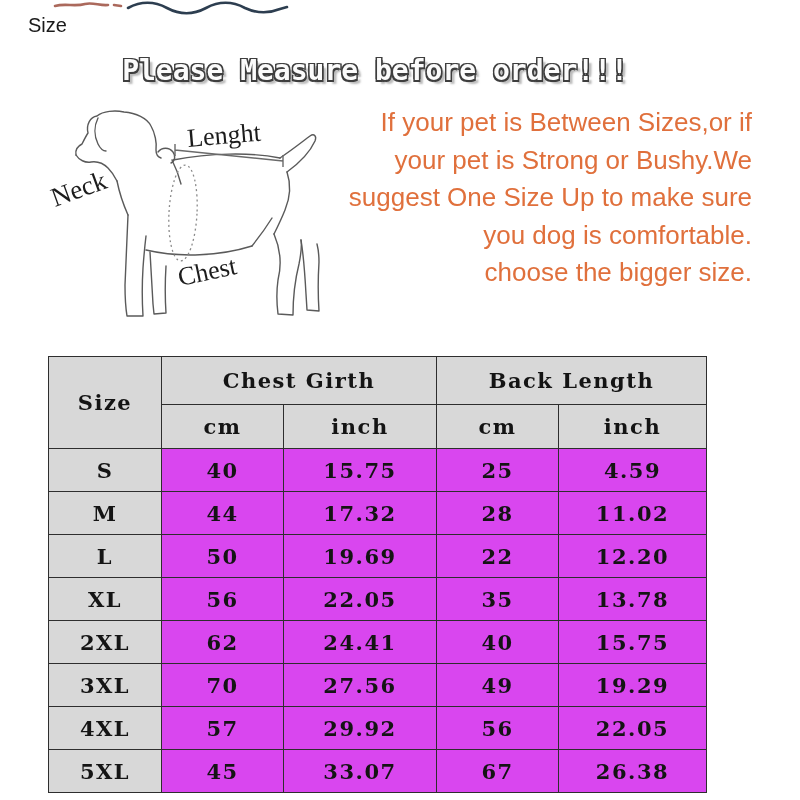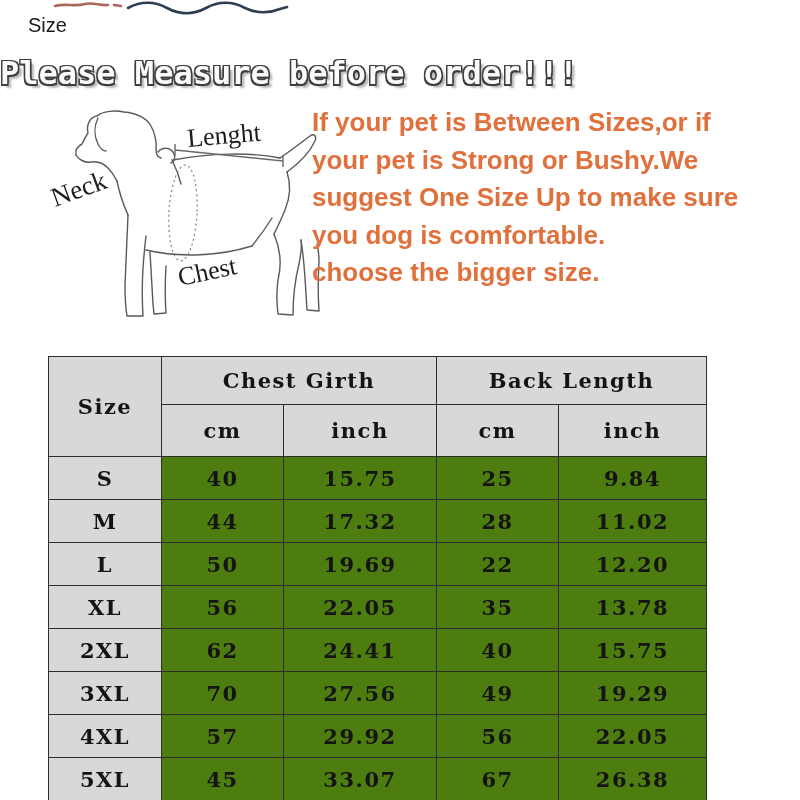--- a/index.html
+++ b/index.html
@@ -3,46 +3,46 @@
 <meta charset="utf-8">
 <style>
   html,body{margin:0;padding:0;background:#fff;}
   .page{position:relative;width:800px;height:800px;background:#ffffff;overflow:hidden;
         font-family:"Liberation Sans",sans-serif;}
 
   .decor-svg{position:absolute;left:0;top:0;}
 
   .size-label{position:absolute;left:28px;top:14px;font-size:20px;color:#1a1a1a;}
 
-  .title{position:absolute;left:0;top:54px;width:750px;margin:0;
-         font-family:"DejaVu Sans Mono",monospace;font-size:32px;font-weight:bold;
+  .title{position:absolute;left:0;top:54px;width:750px;margin:0;text-align:center;
+         font-family:"DejaVu Sans Mono",monospace;font-size:28px;font-weight:bold;
          letter-spacing:0px;color:#fbfbfb;
          text-shadow:-1.5px -1.5px 0 #3e3e3e, 1.5px -1.5px 0 #3e3e3e,
                      -1.5px 1.5px 0 #3e3e3e, 1.5px 1.5px 0 #3e3e3e,
                      4px 4px 2px rgba(130,130,130,.55);}
 
   .dog-svg{position:absolute;left:30px;top:100px;}
   .dog-line{fill:none;stroke:#5a5a5a;stroke-width:1.4;stroke-linecap:round;stroke-linejoin:round;}
   .dog-dash{fill:none;stroke:#8a8a8a;stroke-width:1.3;stroke-dasharray:2 3;}
   .measure{fill:none;stroke:#6a6a6a;stroke-width:1.4;}
   .dog-label{font-family:"Liberation Serif","DejaVu Serif",serif;fill:#1c1c1c;}
 
-  .notice{position:absolute;left:312px;top:104px;width:440px;text-align:left;
-          font-size:26px;line-height:37.5px;font-weight:bold;color:#e0703c;}
+  .notice{position:absolute;left:312px;top:104px;width:440px;text-align:right;
+          font-size:26px;line-height:37.5px;font-weight:normal;color:#e0703c;}
   .notice div{white-space:nowrap;}
 
   table.size-table{position:absolute;left:48px;top:356px;border-collapse:collapse;
         table-layout:fixed;width:658px;}
   .size-table th,.size-table td{border:1px solid #2e2e2e;text-align:center;vertical-align:middle;
         font-family:"DejaVu Serif",serif;font-weight:bold;color:#141414;
         font-size:21px;letter-spacing:1.5px;padding:0;}
   .size-table th{background:#d8d8d8;}
-  .size-table td{background:#4d7c0f;}
+  .size-table td{background:#d946ef;}
   .size-table td.size-col{background:#d8d8d8;}
-  tr.hrow1{height:48px;} tr.hrow2{height:52px;} tbody tr{height:43px;}
+  tr.hrow1{height:48px;} tr.hrow2{height:44px;} tbody tr{height:43px;}
 </style>
 </head>
 <body>
 
 <div class="page">
 
   <svg class="decor-svg" width="800" height="22" viewBox="0 0 800 22">
     <path d="M55,6 C65,3 75,7 85,4 C93,2 100,6 108,5 M114,5 L121,6" fill="none" stroke="#9c4f3f" stroke-width="2.6" stroke-linecap="round" opacity="0.85"></path>
     <path d="M128,8 C141,1 154,1 167,8 C180,15 193,15 206,8 C219,1 232,1 245,8 C258,14 270,13 280,9 L287,7" fill="none" stroke="#2d3e50" stroke-width="2.6" stroke-linecap="round"></path>
   </svg>
@@ -111,21 +111,21 @@
         <th>cm</th>
         <th>inch</th>
       </tr>
     </thead>
     <tbody>
       <tr>
         <td class="size-col">S</td>
         <td>40</td>
         <td>15.75</td>
         <td>25</td>
-        <td>9.84</td>
+        <td>4.59</td>
       </tr>
       <tr>
         <td class="size-col">M</td>
         <td>44</td>
         <td>17.32</td>
         <td>28</td>
         <td>11.02</td>
       </tr>
       <tr>
         <td class="size-col">L</td>

